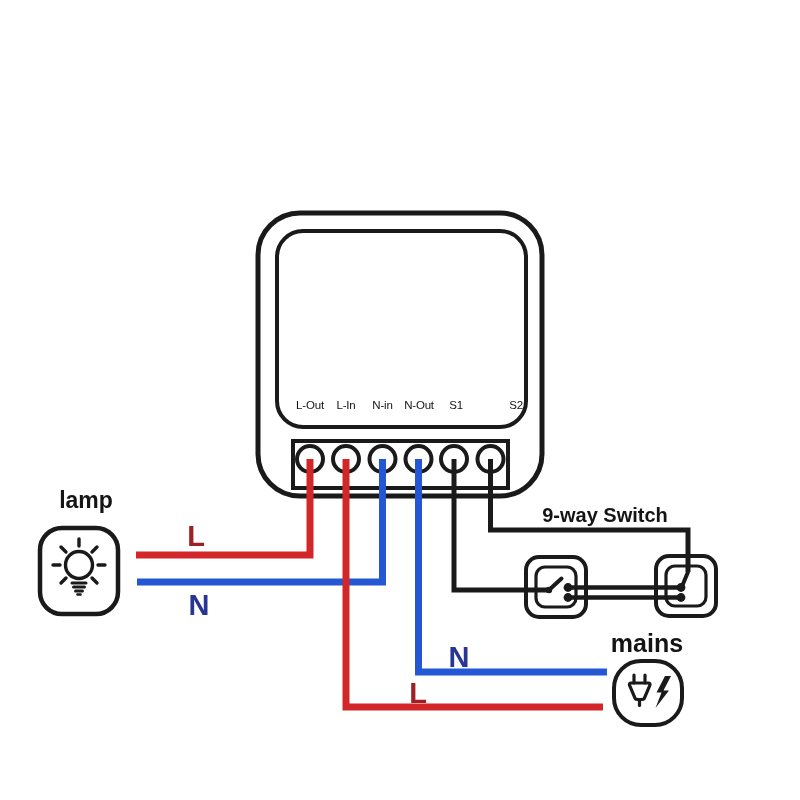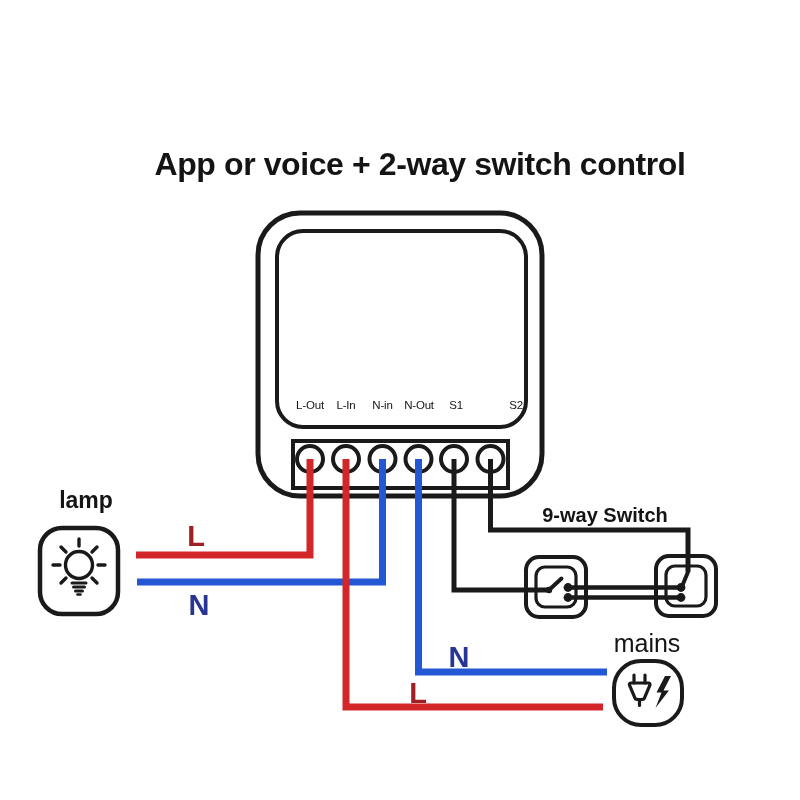--- a/index.html
+++ b/index.html
@@ -39,31 +39,30 @@
     font-weight: 700;
     letter-spacing: -0.4px;
   }
   .terminal-label {
     top: 399px;
     font-size: 11.5px;
     font-weight: 400;
     letter-spacing: -0.2px;
   }
   .lamp-label   { top: 487px; font-size: 23px; font-weight: 600; }
-  .mains-label  { top: 629px; font-size: 25px; font-weight: 400; }
+  .mains-label  { top: 629px; font-size: 25px; font-weight: 700; }
   .switch-label { top: 504px; font-size: 20px; font-weight: 700; }
   .wire-letter  { font-size: 29px; font-weight: 700; }
 </style>
 </head>
 <body>
 
 <div class="stage">
 
 
-  <div class="txt subtitle" style="color: rgb(20, 20, 20);">App or voice + 2-way switch control</div>
 
   <svg class="art" width="800" height="800" viewBox="0 0 800 800" fill="none" stroke-linecap="round" stroke="#1a1a1a">
 
     <g>
       <rect x="258" y="213" width="284" height="283" rx="42" fill="#ffffff" stroke-width="5"></rect>
       <rect x="277" y="231" width="249" height="196" rx="26" fill="#ffffff" stroke-width="4"></rect>
       <rect x="293" y="441" width="215" height="47" fill="#ffffff" stroke-width="4"></rect>
       <g fill="#ffffff" stroke-width="4">
         <circle cx="310" cy="459" r="13"></circle>
         <circle cx="346" cy="459" r="13"></circle>

